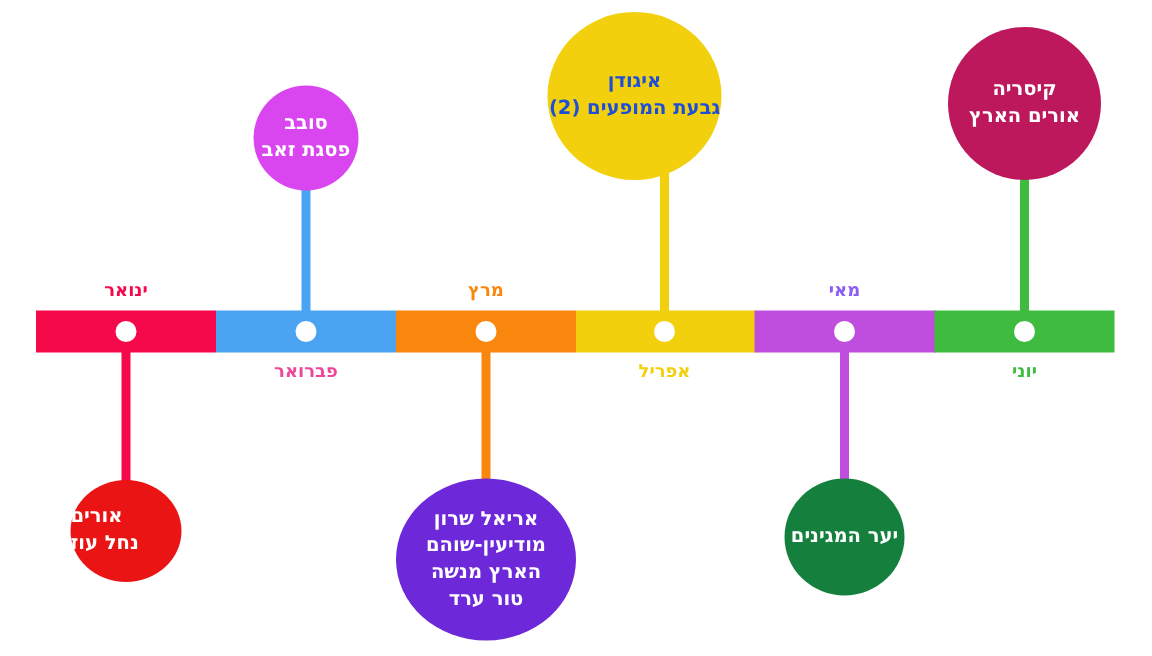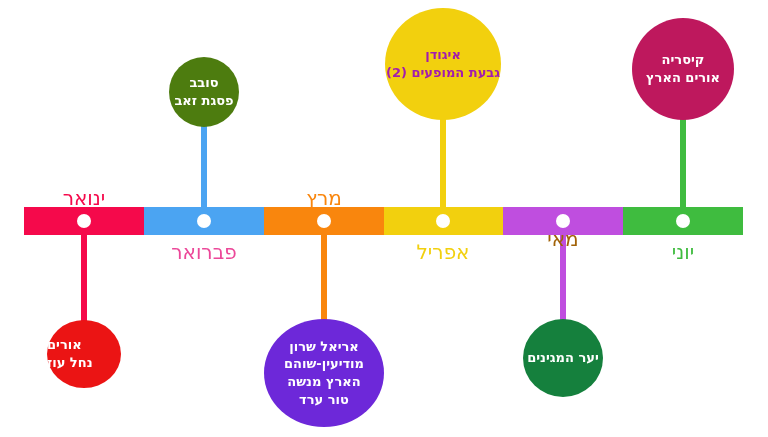--- a/index.html
+++ b/index.html
@@ -30,22 +30,22 @@
     width: 14px;
     height: 14px;
     border-radius: 50%;
     background: #ffffff;
   }
   .month-label {
     position: absolute;
     z-index: 4;
     width: 120px;
     text-align: center;
-    font-weight: normal;
-    font-size: 20px;
+    font-weight: bold;
+    font-size: 12px;
     direction: rtl;
     white-space: nowrap;
   }
   .event-circle {
     position: absolute;
     z-index: 2;
     border-radius: 50%;
     display: flex;
     flex-direction: column;
     align-items: center;
@@ -69,46 +69,46 @@
     <div class="dot" style="left: 77px; top: 214px; background: rgb(255, 255, 255);"></div>
     <div class="month-label" style="left: 24px; top: 186px; color: rgb(245, 9, 75);">ינואר</div>
     <div class="event-circle" style="left: 47px; top: 320px; width: 74px; height: 68px; background: rgb(235, 20, 20); color: rgb(255, 255, 255); align-items: flex-end;">
       <div class="event-text">אורים</div>
       <div class="event-text">נחל עוז</div>
     </div>
     <div class="segment" style="left: 143.833px; top: 207px; width: 120.333px; height: 28px; background: rgb(75, 164, 242);"></div>
     <div class="connector" style="left: 201px; top: 92px; width: 6px; height: 129px; background: rgb(75, 164, 242);"></div>
     <div class="dot" style="left: 197px; top: 214px; background: rgb(255, 255, 255);"></div>
     <div class="month-label" style="left: 144px; top: 240px; color: #ec4899;">פברואר</div>
-    <div class="event-circle" style="left: 169px; top: 57px; width: 70px; height: 70px; background: #4d7c0f; color: rgb(255, 255, 255);">
+    <div class="event-circle" style="left: 169px; top: 57px; width: 70px; height: 70px; background: #d946ef; color: rgb(255, 255, 255);">
       <div class="event-text">סובב</div>
       <div class="event-text">פסגת זאב</div>
     </div>
     <div class="segment" style="left: 263.667px; top: 207px; width: 120.333px; height: 28px; background: rgb(249, 134, 13);"></div>
     <div class="connector" style="left: 321px; top: 221px; width: 6px; height: 152px; background: rgb(249, 134, 13);"></div>
     <div class="dot" style="left: 317px; top: 214px; background: rgb(255, 255, 255);"></div>
     <div class="month-label" style="left: 264px; top: 186px; color: rgb(249, 134, 13);">מרץ</div>
     <div class="event-circle" style="left: 264px; top: 319px; width: 120px; height: 108px; background: #6d28d9; color: rgb(255, 255, 255);">
       <div class="event-text">אריאל שרון</div>
       <div class="event-text">מודיעין-שוהם</div>
       <div class="event-text">הארץ מנשה</div>
       <div class="event-text">טור ערד</div>
     </div>
     <div class="segment" style="left: 383.5px; top: 207px; width: 120.333px; height: 28px; background: rgb(242, 208, 14);"></div>
     <div class="connector" style="left: 440px; top: 64px; width: 6px; height: 157px; background: rgb(242, 208, 14);"></div>
     <div class="dot" style="left: 436px; top: 214px; background: rgb(255, 255, 255);"></div>
     <div class="month-label" style="left: 383px; top: 240px; color: rgb(242, 208, 14);">אפריל</div>
-    <div class="event-circle" style="left: 385px; top: 8px; width: 116px; height: 112px; background: rgb(242, 208, 14); color: #a21caf;">
+    <div class="event-circle" style="left: 365px; top: 8px; width: 116px; height: 112px; background: rgb(242, 208, 14); color: #1d4ed8;">
       <div class="event-text">איגודן</div>
       <div class="event-text">גבעת המופעים (2)</div>
     </div>
     <div class="segment" style="left: 503.333px; top: 207px; width: 120.333px; height: 28px; background: rgb(191, 78, 223);"></div>
     <div class="connector" style="left: 560px; top: 221px; width: 6px; height: 137px; background: rgb(191, 78, 223);"></div>
     <div class="dot" style="left: 556px; top: 214px; background: rgb(255, 255, 255);"></div>
-    <div class="month-label" style="left: 503px; top: 186px; color: #a16207; margin-top: 41px;">מאי</div>
+    <div class="month-label" style="left: 503px; top: 186px; color: #8b5cf6;">מאי</div>
     <div class="event-circle" style="left: 523px; top: 319px; width: 80px; height: 78px; background: #15803d; color: rgb(255, 255, 255);">
       <div class="event-text">יער המגינים</div>
     </div>
     <div class="segment" style="left: 623.167px; top: 207px; width: 120.333px; height: 28px; background: rgb(63, 188, 63);"></div>
     <div class="connector" style="left: 680px; top: 69px; width: 6px; height: 152px; background: rgb(63, 188, 63);"></div>
     <div class="dot" style="left: 676px; top: 214px; background: rgb(255, 255, 255);"></div>
     <div class="month-label" style="left: 623px; top: 240px; color: rgb(63, 188, 63);">יוני</div>
     <div class="event-circle" style="left: 632px; top: 18px; width: 102px; height: 102px; background: #be185d; color: rgb(255, 255, 255);">
       <div class="event-text">קיסריה</div>
       <div class="event-text">אורים הארץ</div>

